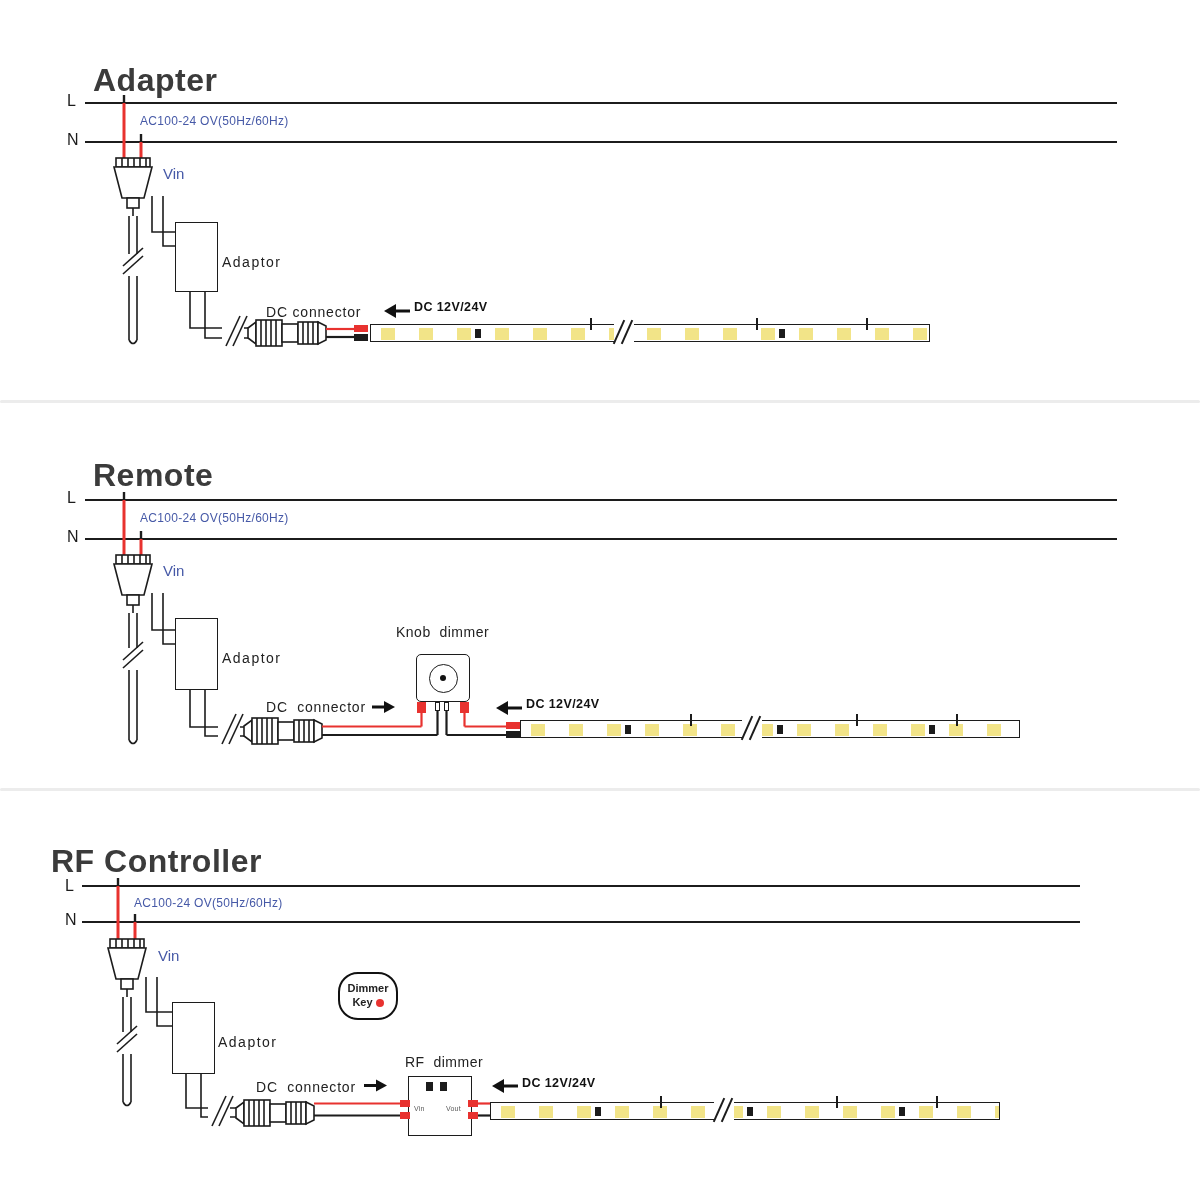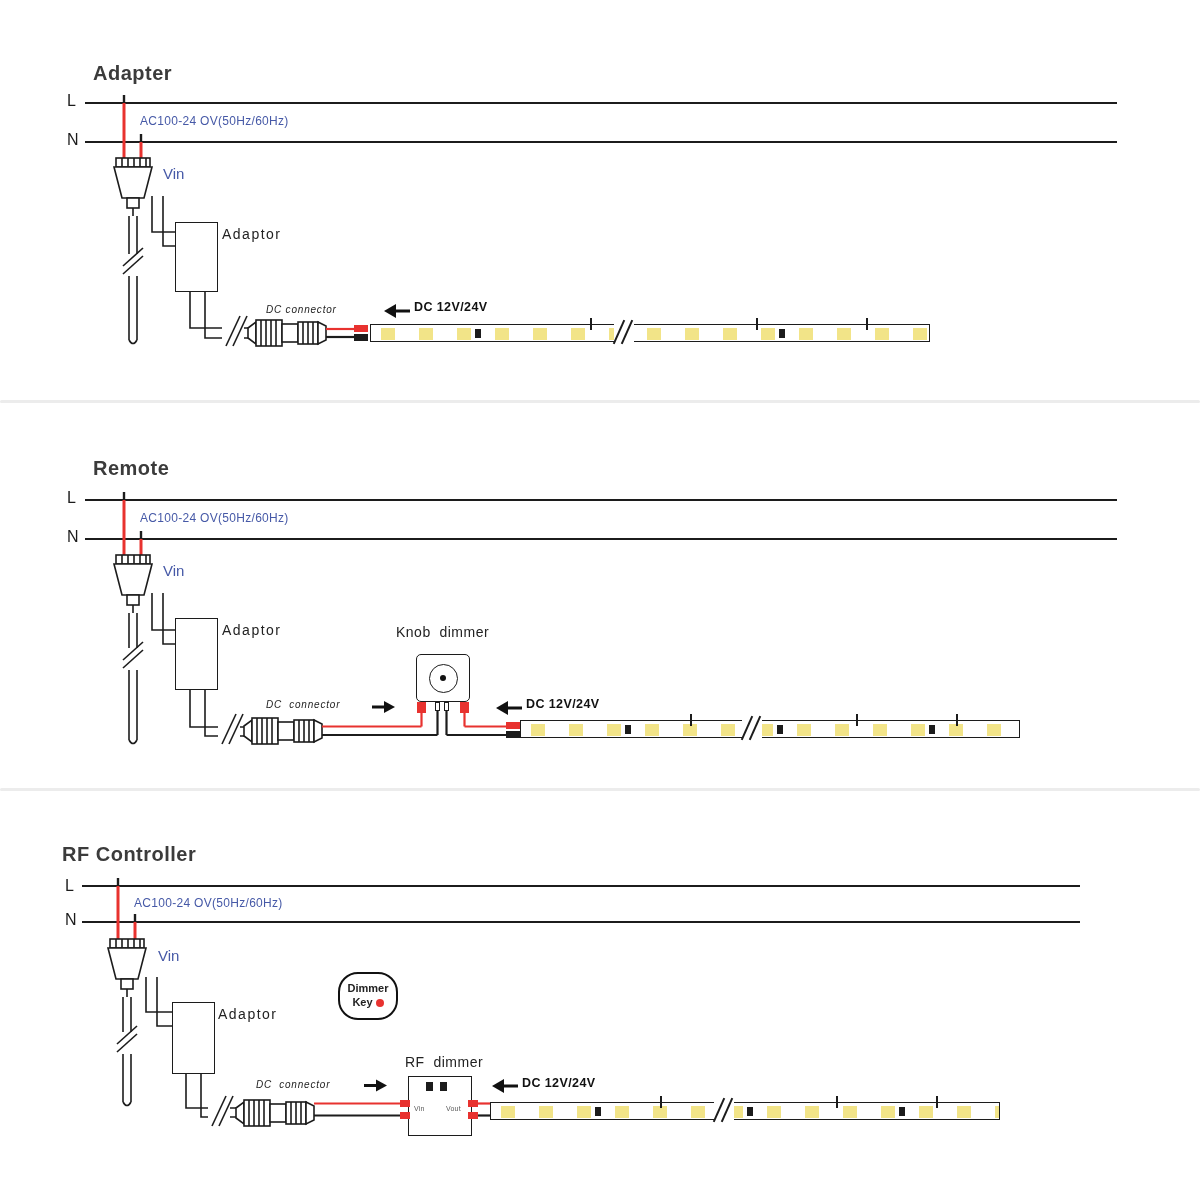--- a/index.html
+++ b/index.html
@@ -1,25 +1,25 @@
 <!DOCTYPE html>
 <html><head>
 <meta charset="utf-8">
 <style>
   html,body{margin:0;padding:0;}
   body{position:relative;width:1200px;height:1200px;background:#fff;
        font-family:"Liberation Sans",sans-serif;color:#222;overflow:hidden;}
   .abs{position:absolute;}
   svg{position:absolute;left:0;top:0;}
-  .title{font-size:20px;font-weight:800;color:#3b3b3b;letter-spacing:.5px;}
+  .title{font-size:32px;font-weight:800;color:#3b3b3b;letter-spacing:.5px;}
   .lnl{font-size:16px;font-weight:500;color:#1c1c1c;}
   .ac{font-size:12px;color:#4659a7;letter-spacing:.3px;}
   .vin{font-size:15px;color:#4659a7;}
-  .boxlbl{font-size:14px;color:#222;letter-spacing:1.5px;}
-  .smalll{font-size:10px;color:#222;letter-spacing:.8px;white-space:pre;font-style:italic;}
+  .boxlbl{font-size:14px;color:#222;letter-spacing:1.5px;margin-top:28px;}
+  .smalll{font-size:14px;color:#222;letter-spacing:.8px;white-space:pre;}
   .devlbl{font-size:14px;color:#222;white-space:pre;letter-spacing:.5px;}
   .dcv{font-size:12.5px;font-weight:700;color:#111;letter-spacing:.4px;}
   .obox{border:1.8px solid #1c1c1c;background:#fff;box-sizing:border-box;}
   .rbox{border-radius:5px;}
   .strip{background-color:#fff;border:1px solid #1c1c1c;box-sizing:border-box;
     background-image:
       linear-gradient(90deg,#1c1c1c 0 6px,transparent 6px),
       linear-gradient(90deg,transparent 0 10px,#f2e488 10px 24px,transparent 24px);
     background-size:152px 9px,38px 12px;
     background-position:104px 4px,0 3px;
@@ -261,21 +261,21 @@
   <div class="abs smalll" style="left:266px;top:699px">DC  connector</div>
   <div class="abs dcv" style="left:526px;top:697px">DC 12V/24V</div>
   <div class="abs strip" style="left:520px;top:720px;width:500px;height:18px"></div>
   <div class="abs cut" style="left:690px;top:714px"></div>
   <div class="abs cut" style="left:856px;top:714px"></div>
   <div class="abs cut" style="left:956px;top:714px"></div>
   <div class="abs break-h" style="left:742px;top:714px"></div>
 </section>
 
 <section>
-  <div class="abs title" style="left:62px;top:843px">RF Controller</div>
+  <div class="abs title" style="left:51px;top:843px">RF Controller</div>
   <div class="abs lnl" style="left:65px;top:877px">L</div>
   <div class="abs lnl" style="left:65px;top:911px">N</div>
   <div class="abs ac" style="left:134px;top:896px">AC100-24 OV(50Hz/60Hz)</div>
   <div class="abs vin" style="left:158px;top:947px">Vin</div>
   <div class="abs remote" style="left:338px;top:972px;width:60px;height:48px">
     <div>Dimmer</div>
     <div><span>Key</span><span class="rdot"></span></div>
   </div>
   <div class="abs obox" style="left:172px;top:1002px;width:43px;height:72px"></div>
   <div class="abs boxlbl" style="left:218px;top:1006px">Adaptor</div>

